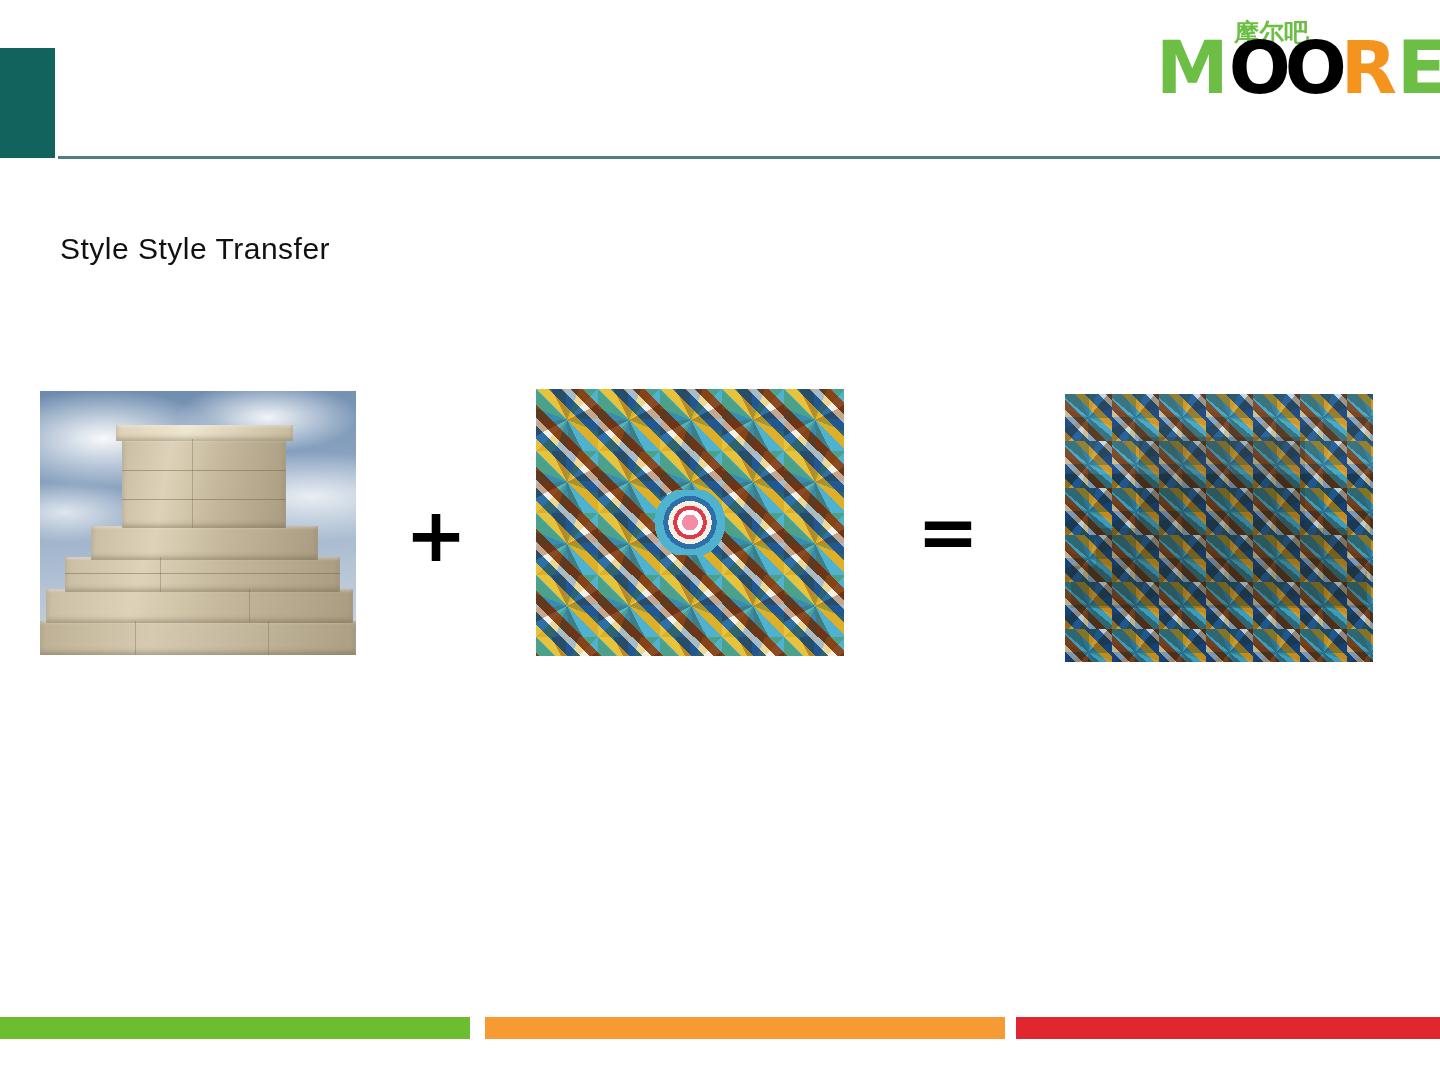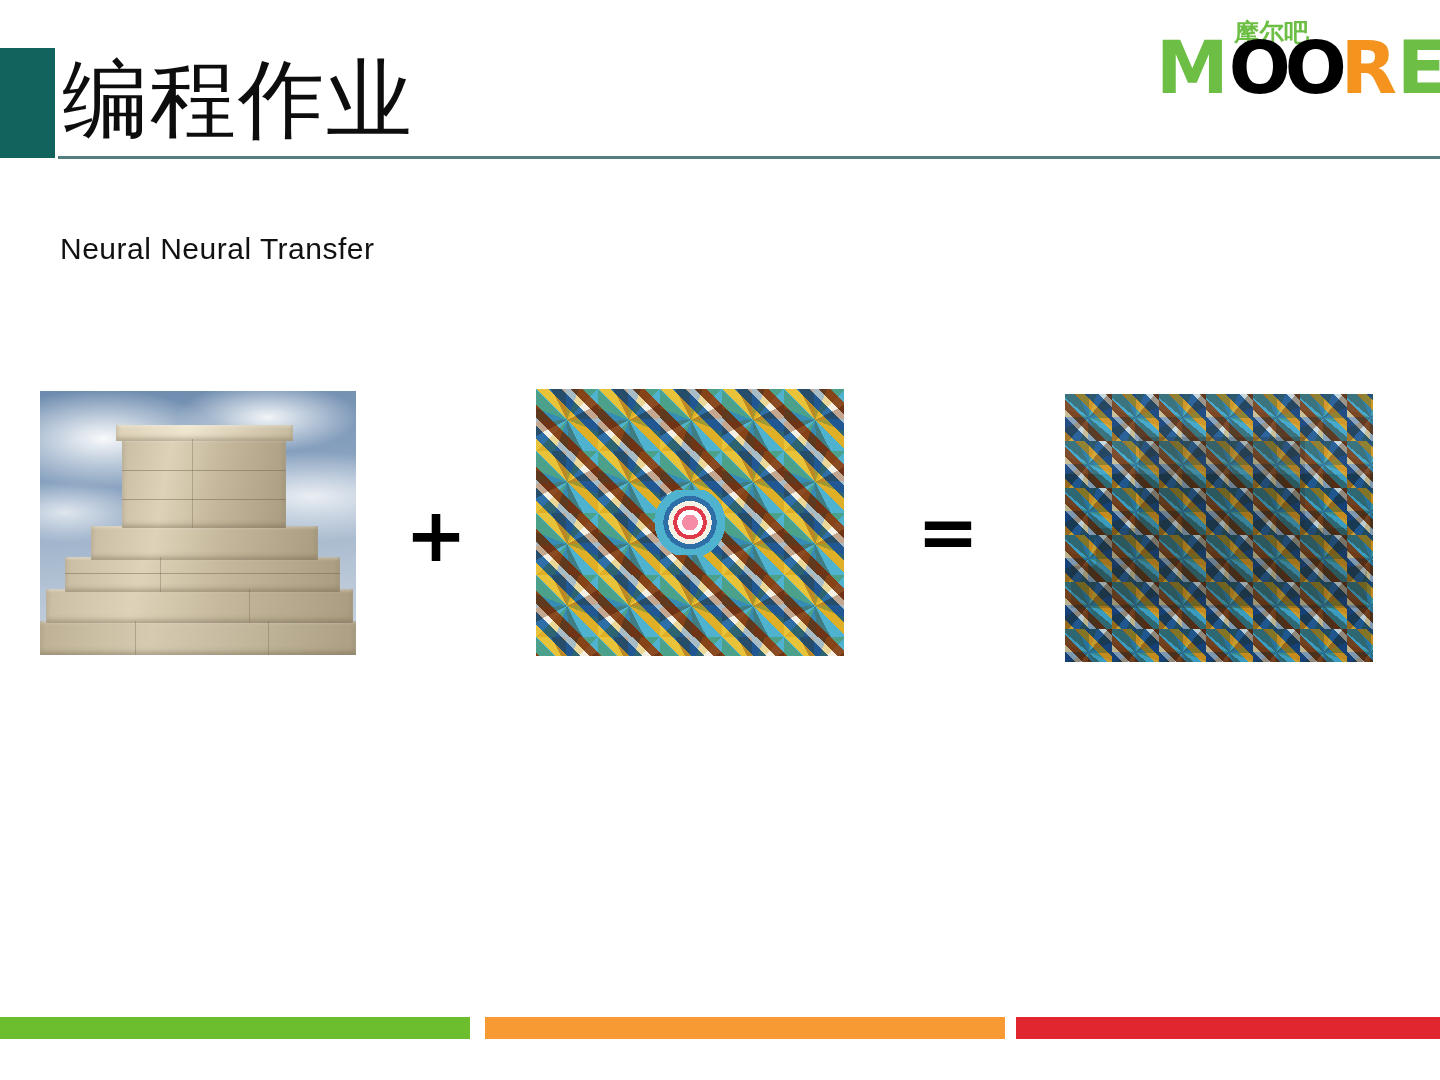--- a/index.html
+++ b/index.html
@@ -231,34 +231,33 @@
     background: rgba(40,35,25,0.22);
   }
 </style>
 </head>
 <body>
 
 <div id="slide-header">
 
   <div id="title-accent-bar"></div>
 
-  <div id="slide-title">编程作业</div>
 
   <div id="title-underline"></div>
 
   <div id="brand-logo">
     <div id="logo-cn-text">摩尔吧</div>
     <div id="logo-wordmark">
       <span class="lm">M</span><span class="loo">OO</span><span class="lr">R</span><span class="le">E</span>
     </div>
   </div>
 
 </div>
 
-<div id="subtitle-text">Neural Neural Transfer</div>
+<div id="subtitle-text">Style Style Transfer</div>
 
 <div class="figure-frame" id="content-image-frame">
   <div class="photo-sky"></div>
   <div class="tomb-block tomb-t0"></div>
   <div class="tomb-block tomb-t1"></div>
   <div class="tomb-block tomb-t2"></div>
   <div class="tomb-block tomb-t3"></div>
   <div class="tomb-block tomb-top"></div>
   <div class="tomb-block tomb-cap"></div>
   <div class="tomb-seam" style="left:26%; top:30%;  width:52%;"></div>

